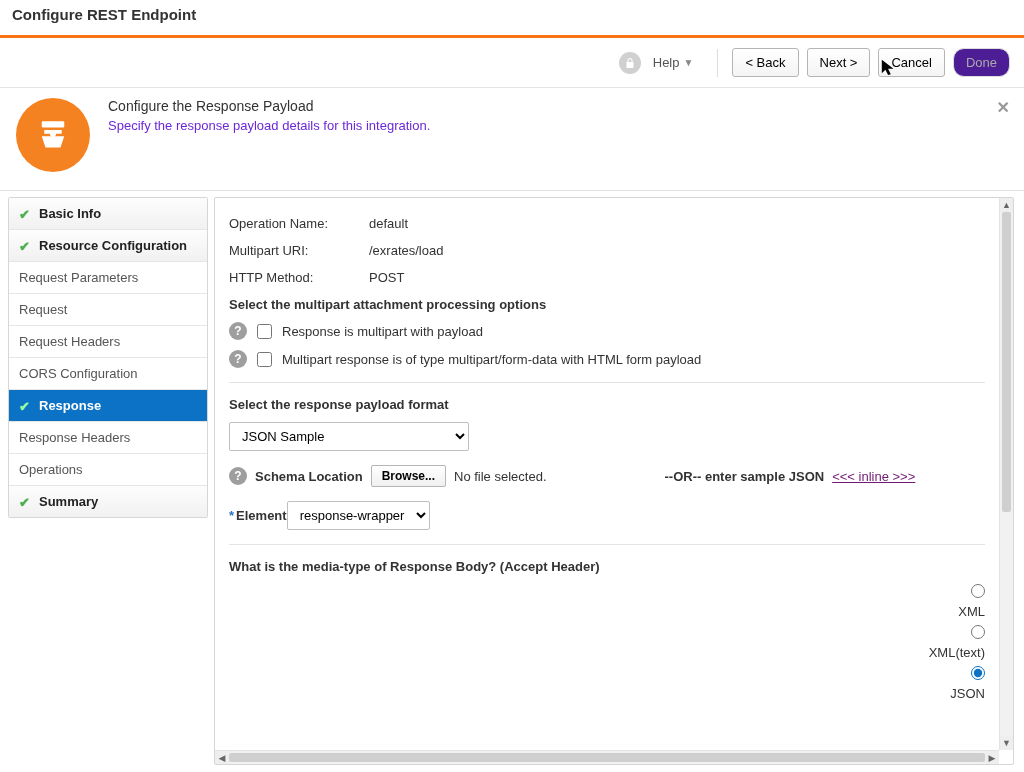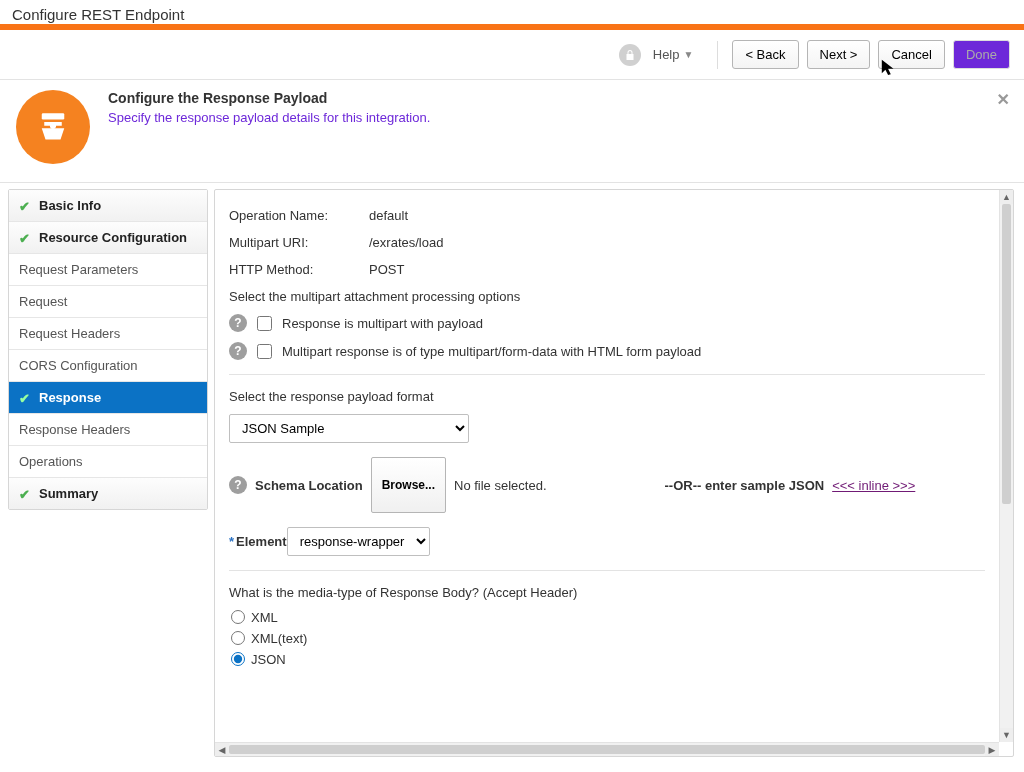--- a/index.html
+++ b/index.html
@@ -6,24 +6,24 @@
   body {
     font-family: "Helvetica Neue", Arial, sans-serif;
     font-size: 13px;
     color: #333;
     background: #fff;
     width: 1024px;
     height: 772px;
     overflow: hidden;
   }
   .page-title {
-    font-weight: normal;
+    font-weight: bold;
     font-size: 15px;
-    padding: 6px 12px 1px;
-    border-bottom: 6px solid #f97316;
+    padding: 6px 12px 12px;
+    border-bottom: 3px solid #f97316;
   }
   .toolbar {
     display: flex;
     justify-content: flex-end;
     align-items: center;
     gap: 8px;
     padding: 10px 14px;
   }
   .lock-icon {
     width: 22px; height: 22px;
@@ -45,41 +45,42 @@
     background: linear-gradient(#fff,#f4f4f4);
     padding: 6px 12px;
     font-size: 13px;
     font-weight: normal;
     border-radius: 3px;
     cursor: pointer;
   }
   .btn:disabled, .btn.disabled {
     color: #aaa;
     border-color: #ddd;
-    background: #6d28d9;
+    background: #4c1d95;
     cursor: default;
+    border-radius: 11px;
   }
   .banner {
     display:flex; align-items:flex-start; gap:18px;
     padding: 10px 16px 18px;
     border: 1px solid #e3e3e3;
     border-left:none; border-right:none;
     position: relative;
   }
   .banner .closer {
     position:absolute; right:14px; top:10px;
     color:#999; font-size:16px; cursor:pointer; font-weight:bold;
   }
   .big-icon {
     width:74px; height:74px; border-radius:50%;
     background:#f58220;
     display:flex; align-items:center; justify-content:center;
     color:#fff;
   }
-  .banner-title { font-weight:bold; font-size:14px; margin-bottom:4px; }
+  .banner-title { font-weight:normal; font-size:14px; margin-bottom:4px; }
   .banner-sub { color:#6d28d9; }
   .body {
     display:flex;
     height: 580px;
   }
   .sidebar {
     width: 200px;
     border: 1px solid #d6d6d6;
     margin: 6px 6px 6px 8px;
     background:#fff;
@@ -136,45 +137,45 @@
   }
   .h-scroll-left { position:absolute; left:0; top:0; bottom:0; width:14px;
     display:flex;align-items:center;justify-content:center; color:#666; font-size:9px; background:#eee;}
   .h-scroll-right { position:absolute; right:0; top:0; bottom:0; width:14px;
     display:flex;align-items:center;justify-content:center; color:#666; font-size:9px; background:#eee;}
   .h-scroll-thumb { position:absolute; left:14px; right:14px; top:2px; bottom:2px;
     background:#cfcfcf; border-radius:2px;}
   .kv { display:flex; margin-bottom:12px; }
   .kv .k { width:140px; font-weight:normal; }
   .kv .v { color:#333; }
-  .section-label { font-weight:normal; margin:12px 0 10px; }
+  .section-label { font-weight:bold; margin:12px 0 10px; }
   .opt-row {
     display:flex; align-items:center; gap:10px; margin-bottom:10px;
   }
   .help-icon {
     width:18px; height:18px; border-radius:50%; background:#9e9e9e; color:#fff;
     font-size:12px; font-weight:bold; display:flex; align-items:center; justify-content:center;
   }
   input[type=checkbox]{ width:15px; height:15px;}
   .hr { border:none; border-top:1px solid #e3e3e3; margin:14px 0; }
   select {
     border:1px solid #bfbfbf; background:#fff; padding:5px 8px; font-size:13px;
     min-width:240px; border-radius:2px;
   }
   select.small { min-width:140px; }
   .browse-btn {
     border:1px solid #b5b5b5; background:linear-gradient(#fff,#f0f0f0);
-    padding:20px 10px; font-size:12px; font-weight:bold; border-radius:2px; cursor:pointer;
+    padding:3px 10px; font-size:12px; font-weight:bold; border-radius:2px; cursor:pointer;
   }
   .inline-link { color:#701a75; cursor:pointer;text-decoration:underline; }
   .schema-row { display:flex; align-items:center; gap:8px; margin:14px 0; flex-wrap:wrap;}
   .element-row { display:flex; align-items:center; margin:10px 0 6px; }
   .req-star { color:#2b72c3; margin-right:2px; font-weight:bold;}
   .radio-col { display:flex; flex-direction:column; gap:6px; margin-top:8px; margin-left:2px;}
-  .radio-item { display:flex; align-items:flex-start; gap:6px; }
+  .radio-item { display:flex; align-items:flex-end; gap:6px;flex-direction:column; }
   input[type=radio]{ width:14px; height:14px; accent-color:#0b72c5;}
   .or-gap { margin-left:110px; font-weight:bold; }
   .cursor {
     position:absolute;
     left:880px; top:58px;
     pointer-events:none;
     font-size:16px;
   }
 </style>
 </head>

